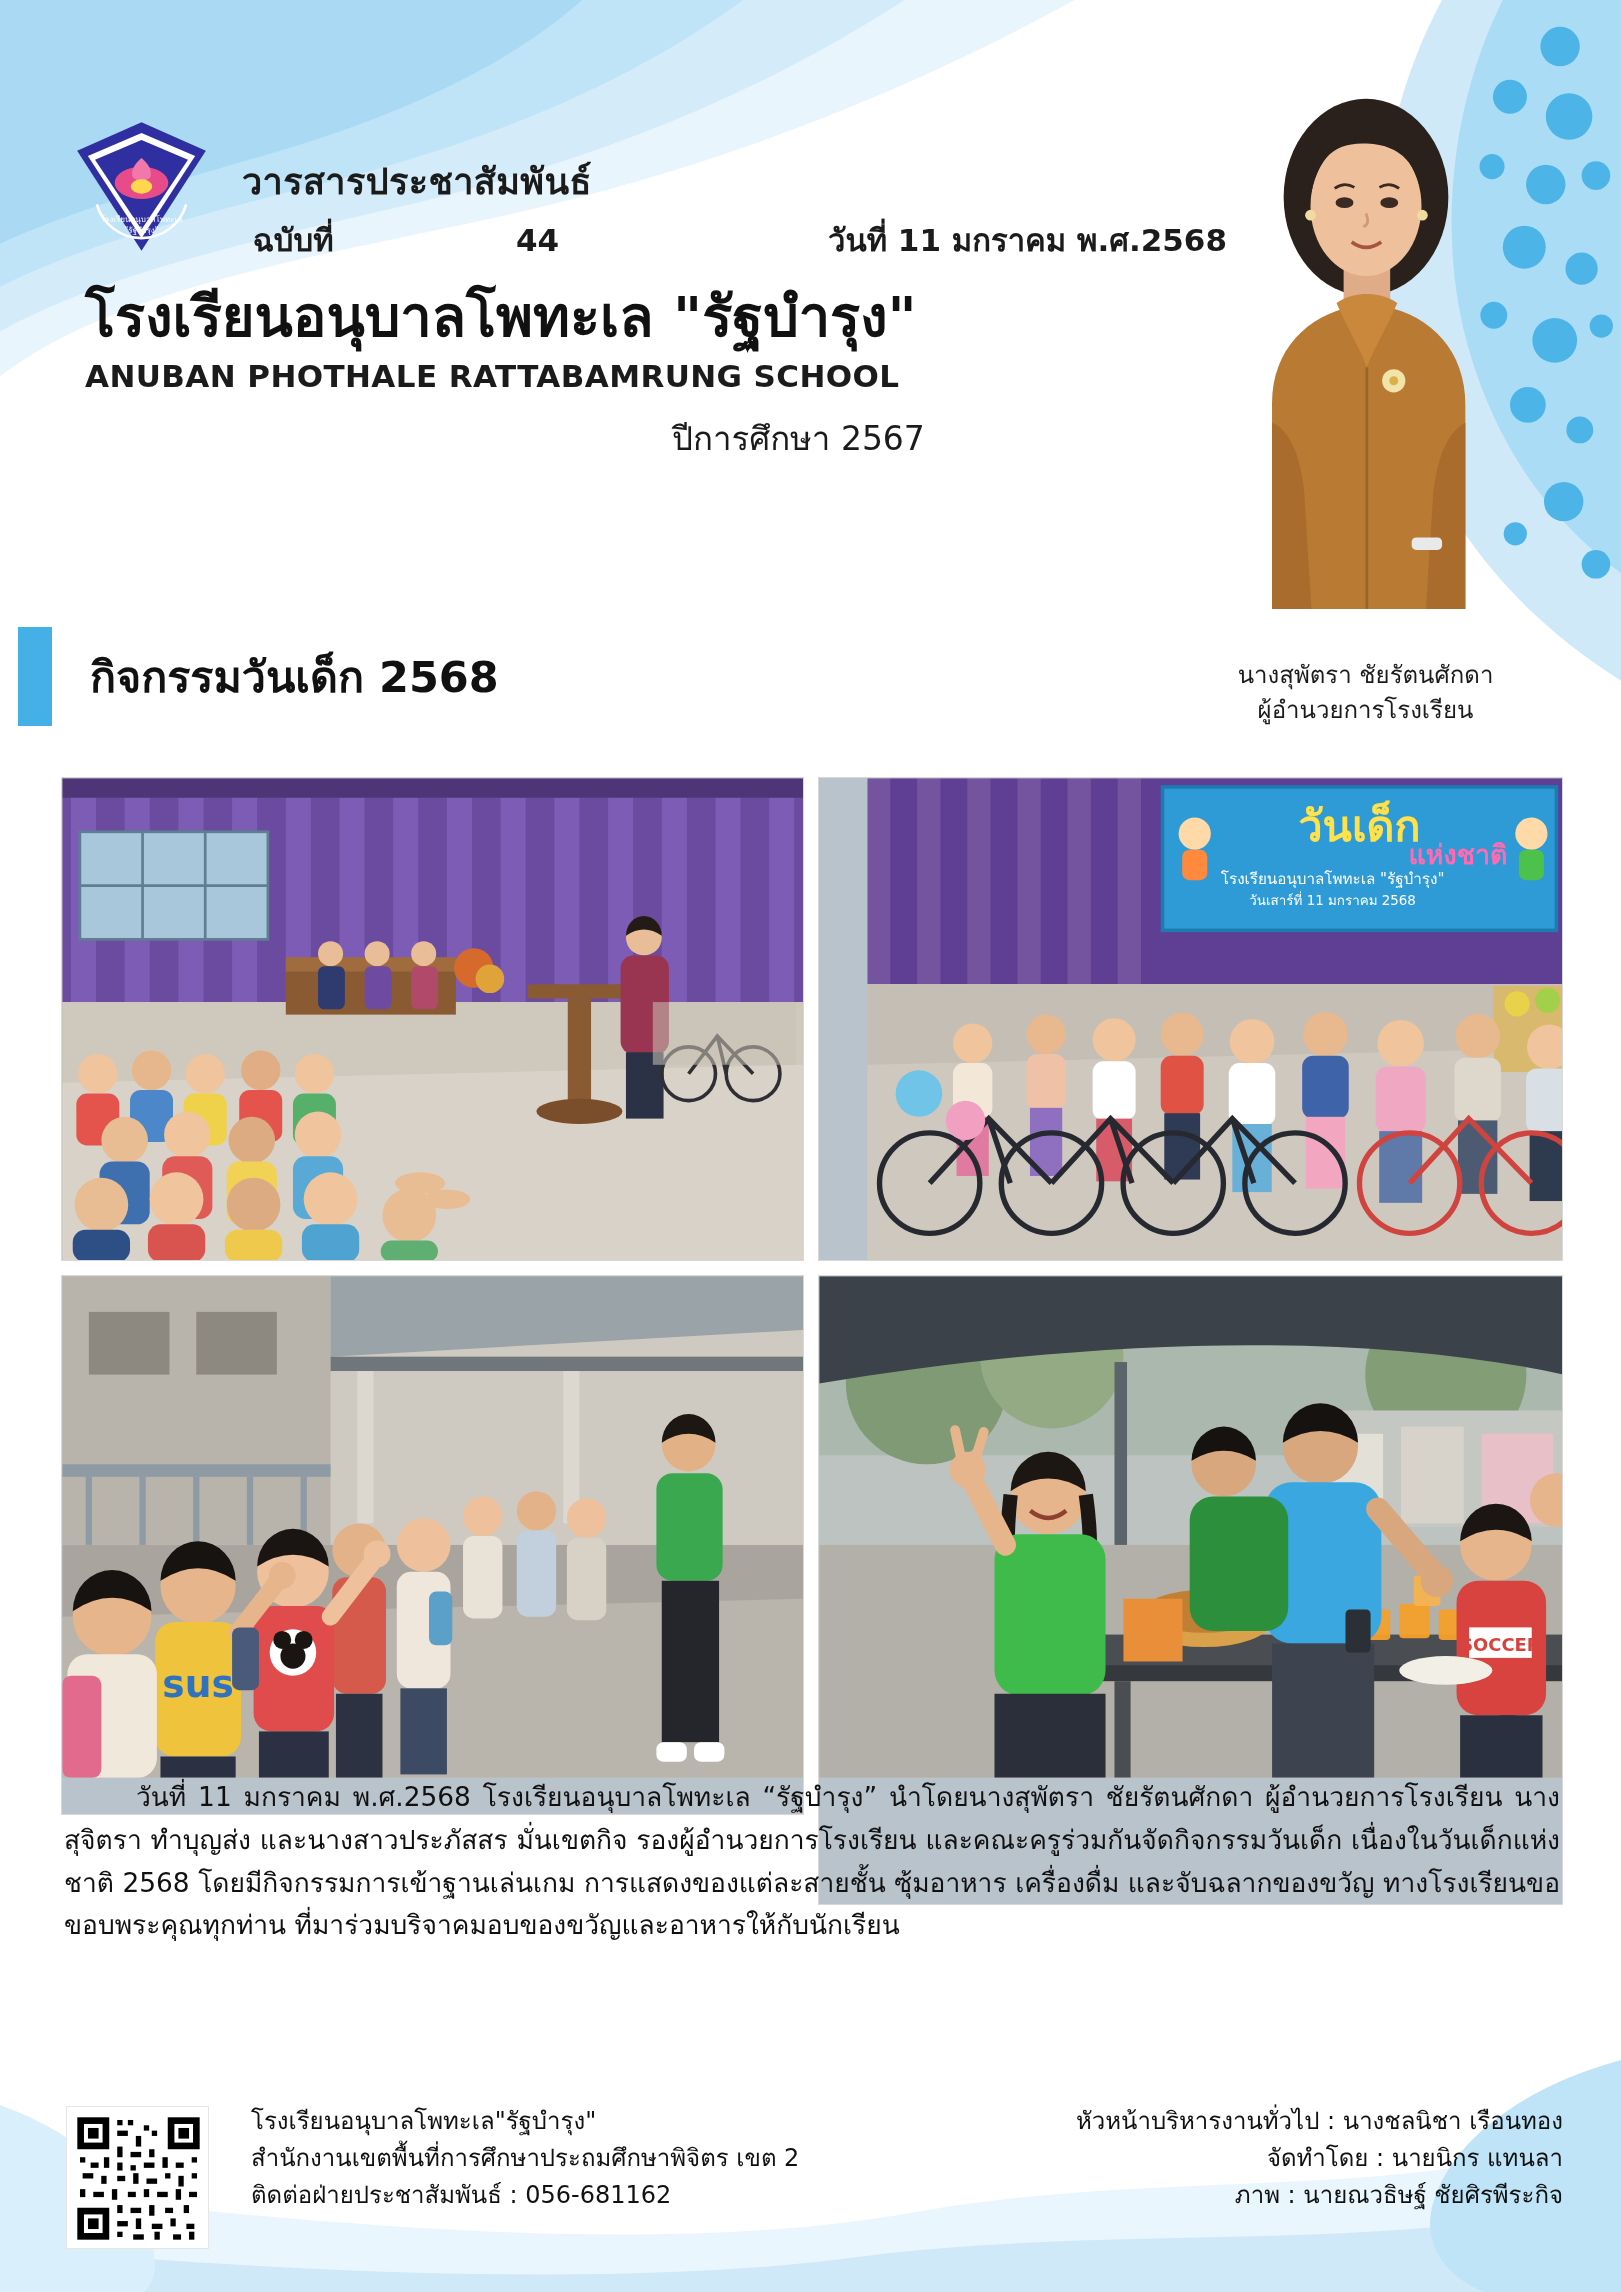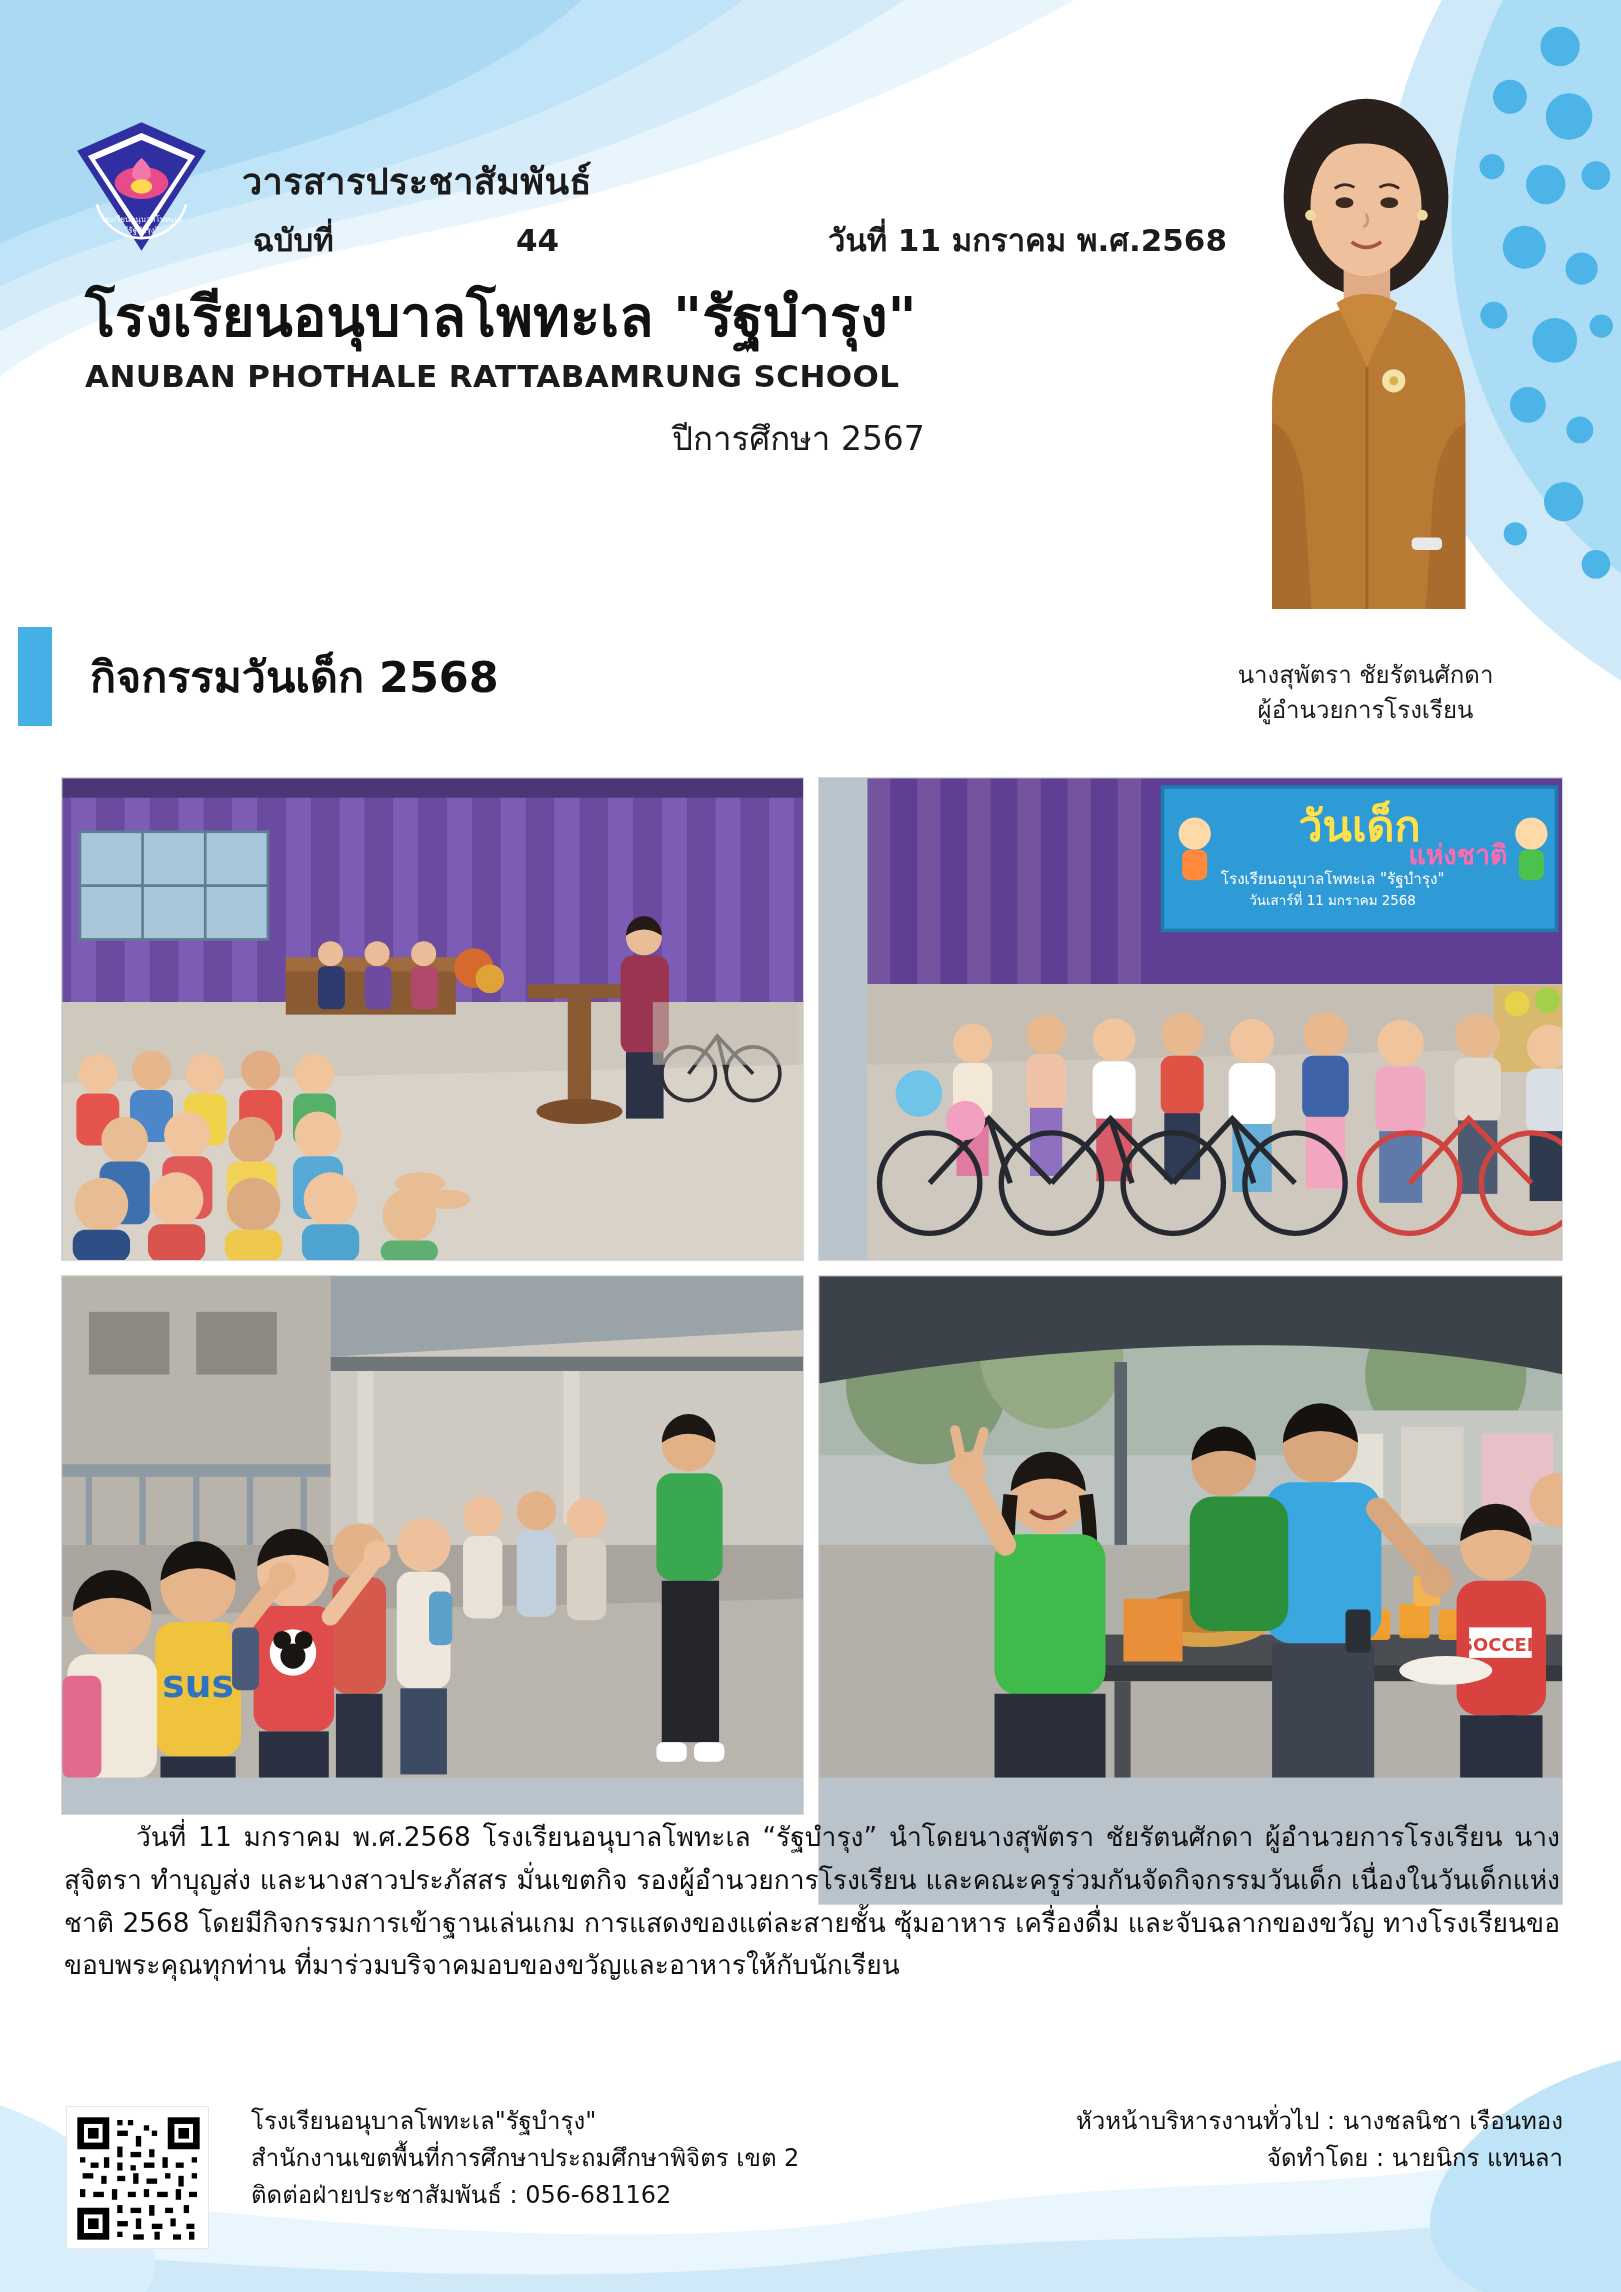--- a/index.html
+++ b/index.html
@@ -125,21 +125,21 @@
     background: #b9c3cc;
   }
   .p1 { width: 743px; height: 484px; }
   .p2 { width: 745px; height: 484px; padding-left: 48px; }
   .p3 { width: 743px; height: 540px; }
   .p4 { width: 745px; height: 630px; }
 
   
   .body-text {
     position: absolute;
-    left: 64px; top: 1816px;
+    left: 64px; top: 1776px;
     width: 1496px;
     font-size: 26.4px;
     line-height: 1.62;
     color: #111;
     text-align: justify;
     text-indent: 72px;
   }
 
   
   .qr {
@@ -765,16 +765,17 @@
 
   <div class="footer-left">
     <div>โรงเรียนอนุบาลโพทะเล"รัฐบำรุง"</div>
     <div>สำนักงานเขตพื้นที่การศึกษาประถมศึกษาพิจิตร เขต 2</div>
     <div>ติดต่อฝ่ายประชาสัมพันธ์ : 056-681162</div>
   </div>
 
   <div class="footer-right">
     <div>หัวหน้าบริหารงานทั่วไป : นางชลนิชา เรือนทอง</div>
     <div>จัดทำโดย : นายนิกร แทนลา</div>
+    <div>ภาพ : นายณวธิษฐ์ ชัยศิรพีระกิจ</div>
   </div>
 
 </div>
 
 
 </body></html>

